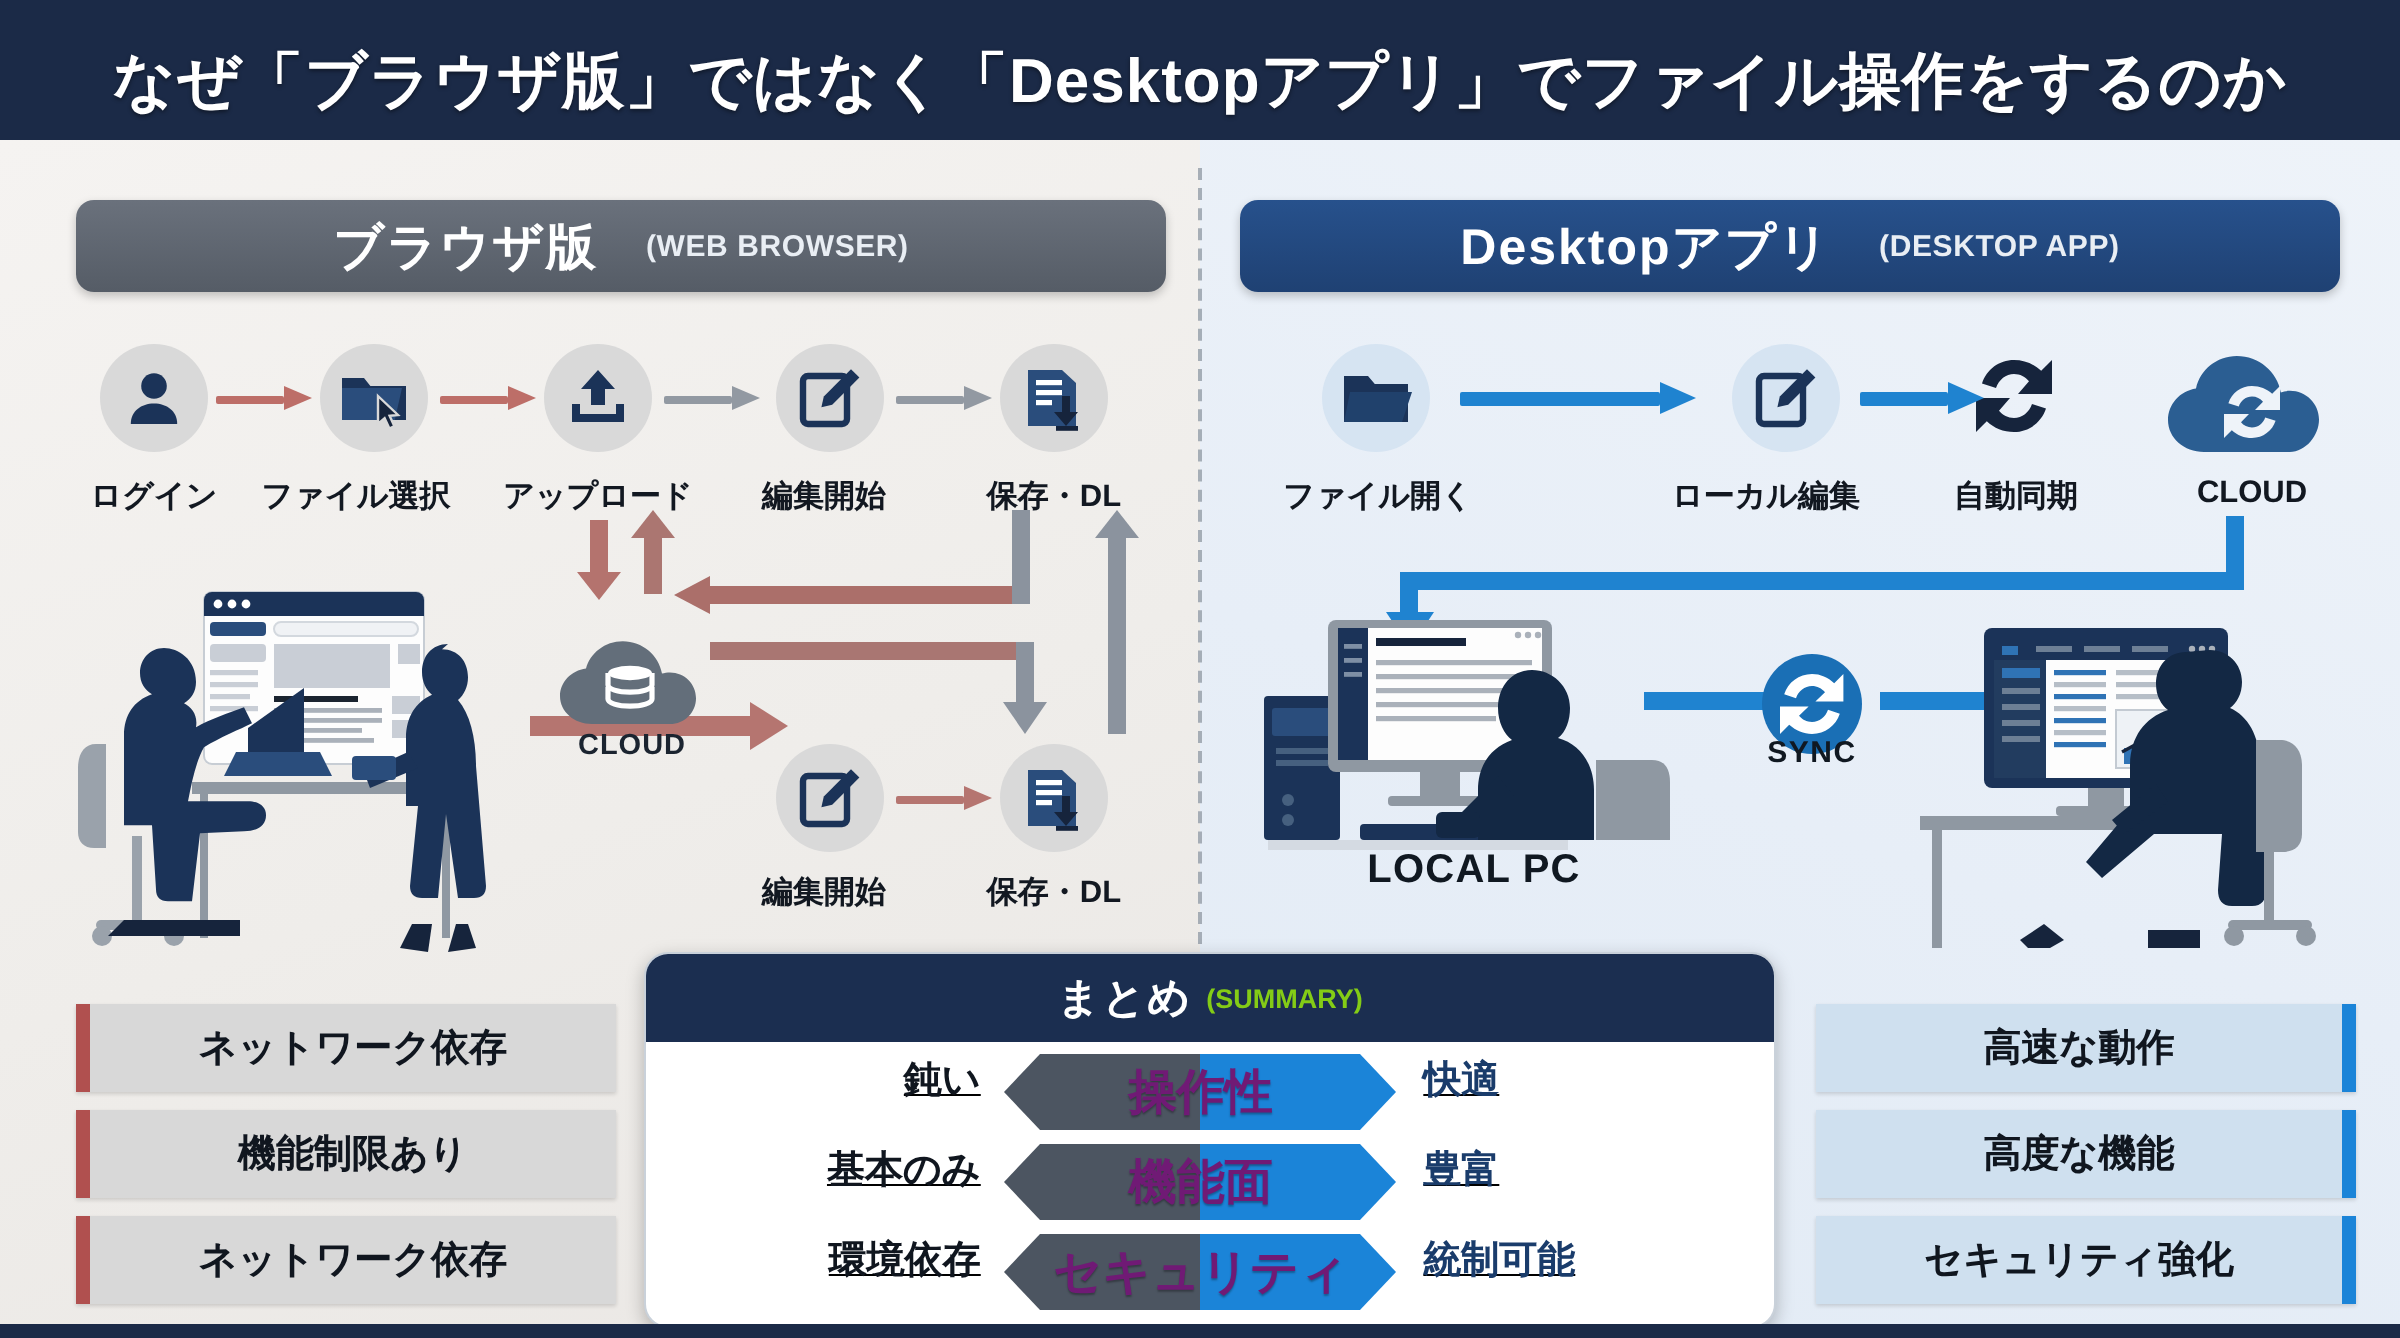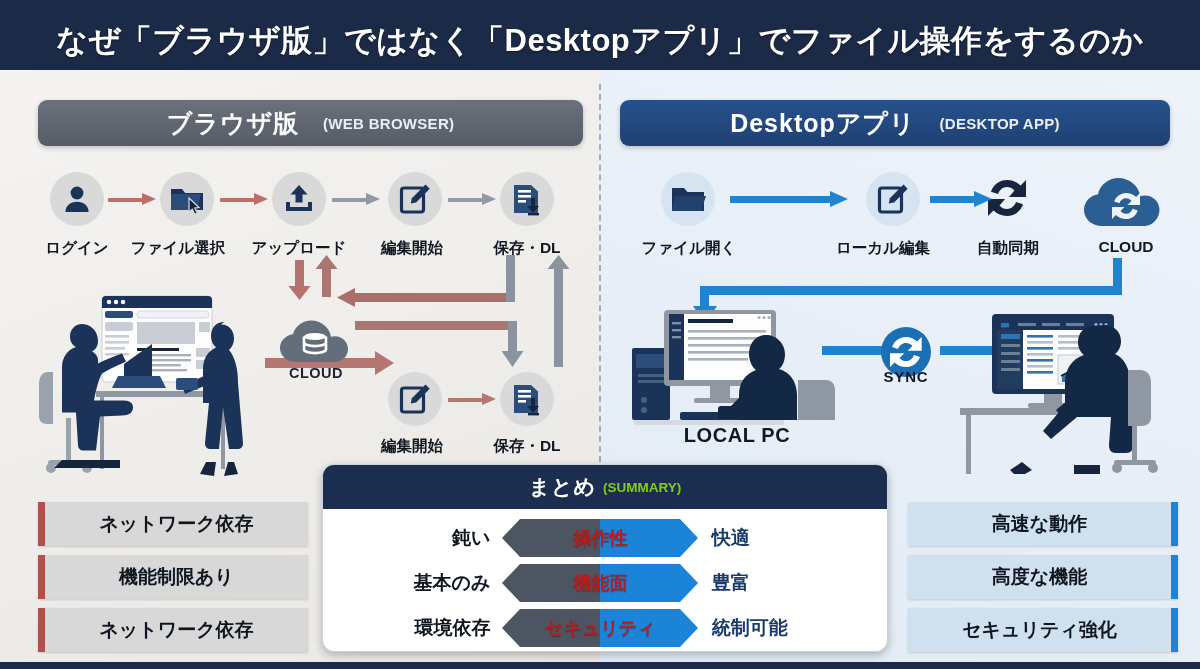--- a/index.html
+++ b/index.html
@@ -74,41 +74,41 @@
   .chip .accent{width:7px;height:100%;flex:0 0 auto;}
   .chip .body{flex:1;display:flex;align-items:center;justify-content:center;height:100%;}
   .chip .body span{font-size:19px;font-weight:bold;color:#10161f;white-space:nowrap;}
   .chip-left{left:38px;width:270px;background:#d8d8d8;}
   .chip-left .accent{background:#b0504f;}
   .chip-right{left:908px;width:270px;background:#cfe0ef;flex-direction:row-reverse;}
   .chip-right .accent{background:#1b84d8;}
 
   
   .summary{
-    position:absolute;left:322px;top:464px;width:564px;height:186px;
+    position:absolute;left:322px;top:476px;width:564px;height:186px;
     background:#ffffff;border-radius:12px;
     box-shadow:0 3px 9px rgba(0,0,0,.25);
     overflow:hidden;border:1px solid #c9d1da;
   }
   .summary-head{
     height:44px;background:#1b2e50;display:flex;align-items:center;justify-content:center;
   }
   .summary-head .jp{color:#fff;font-size:21px;font-weight:bold;letter-spacing:1px;}
   .summary-head .en{color:#84cc16;font-size:13.5px;font-weight:bold;margin-left:7px;}
   .summary-rows{padding:6px 0 0 0;}
-  .srow{height:45px;display:flex;align-items:center;}
+  .srow{height:45px;display:flex;text-decoration:underline;}
   .srow .left-lbl{width:168px;text-align:right;padding-right:12px;
     font-size:19px;font-weight:bold;color:#10161f;white-space:nowrap;}
   .srow .right-lbl{width:176px;text-align:left;padding-left:14px;
     font-size:19px;font-weight:bold;color:#1a3c6b;white-space:nowrap;}
   .hexwrap{position:relative;width:196px;height:38px;}
   .hexwrap svg{position:absolute;left:0;top:0;}
   .hexwrap .hextxt{position:absolute;left:0;top:0;width:196px;height:38px;
     display:flex;align-items:center;justify-content:center;
-    font-size:18px;font-weight:bold;color:#b91c1c;white-space:nowrap;
+    font-size:24px;font-weight:bold;color:#701a75;white-space:nowrap;
     text-shadow:0 1px 1px rgba(0,0,0,.3);}
 
   
   .scene-lbl{position:absolute;font-weight:bold;white-space:nowrap;}
   .cloud-lbl{font-size:14.5px;color:#1b2430;letter-spacing:.5px;}
   .localpc-lbl{font-size:20px;color:#101821;letter-spacing:.6px;}
   .sync-lbl{font-size:15px;color:#101821;letter-spacing:.8px;}
 
   svg{display:block;}
   .abs{position:absolute;}

